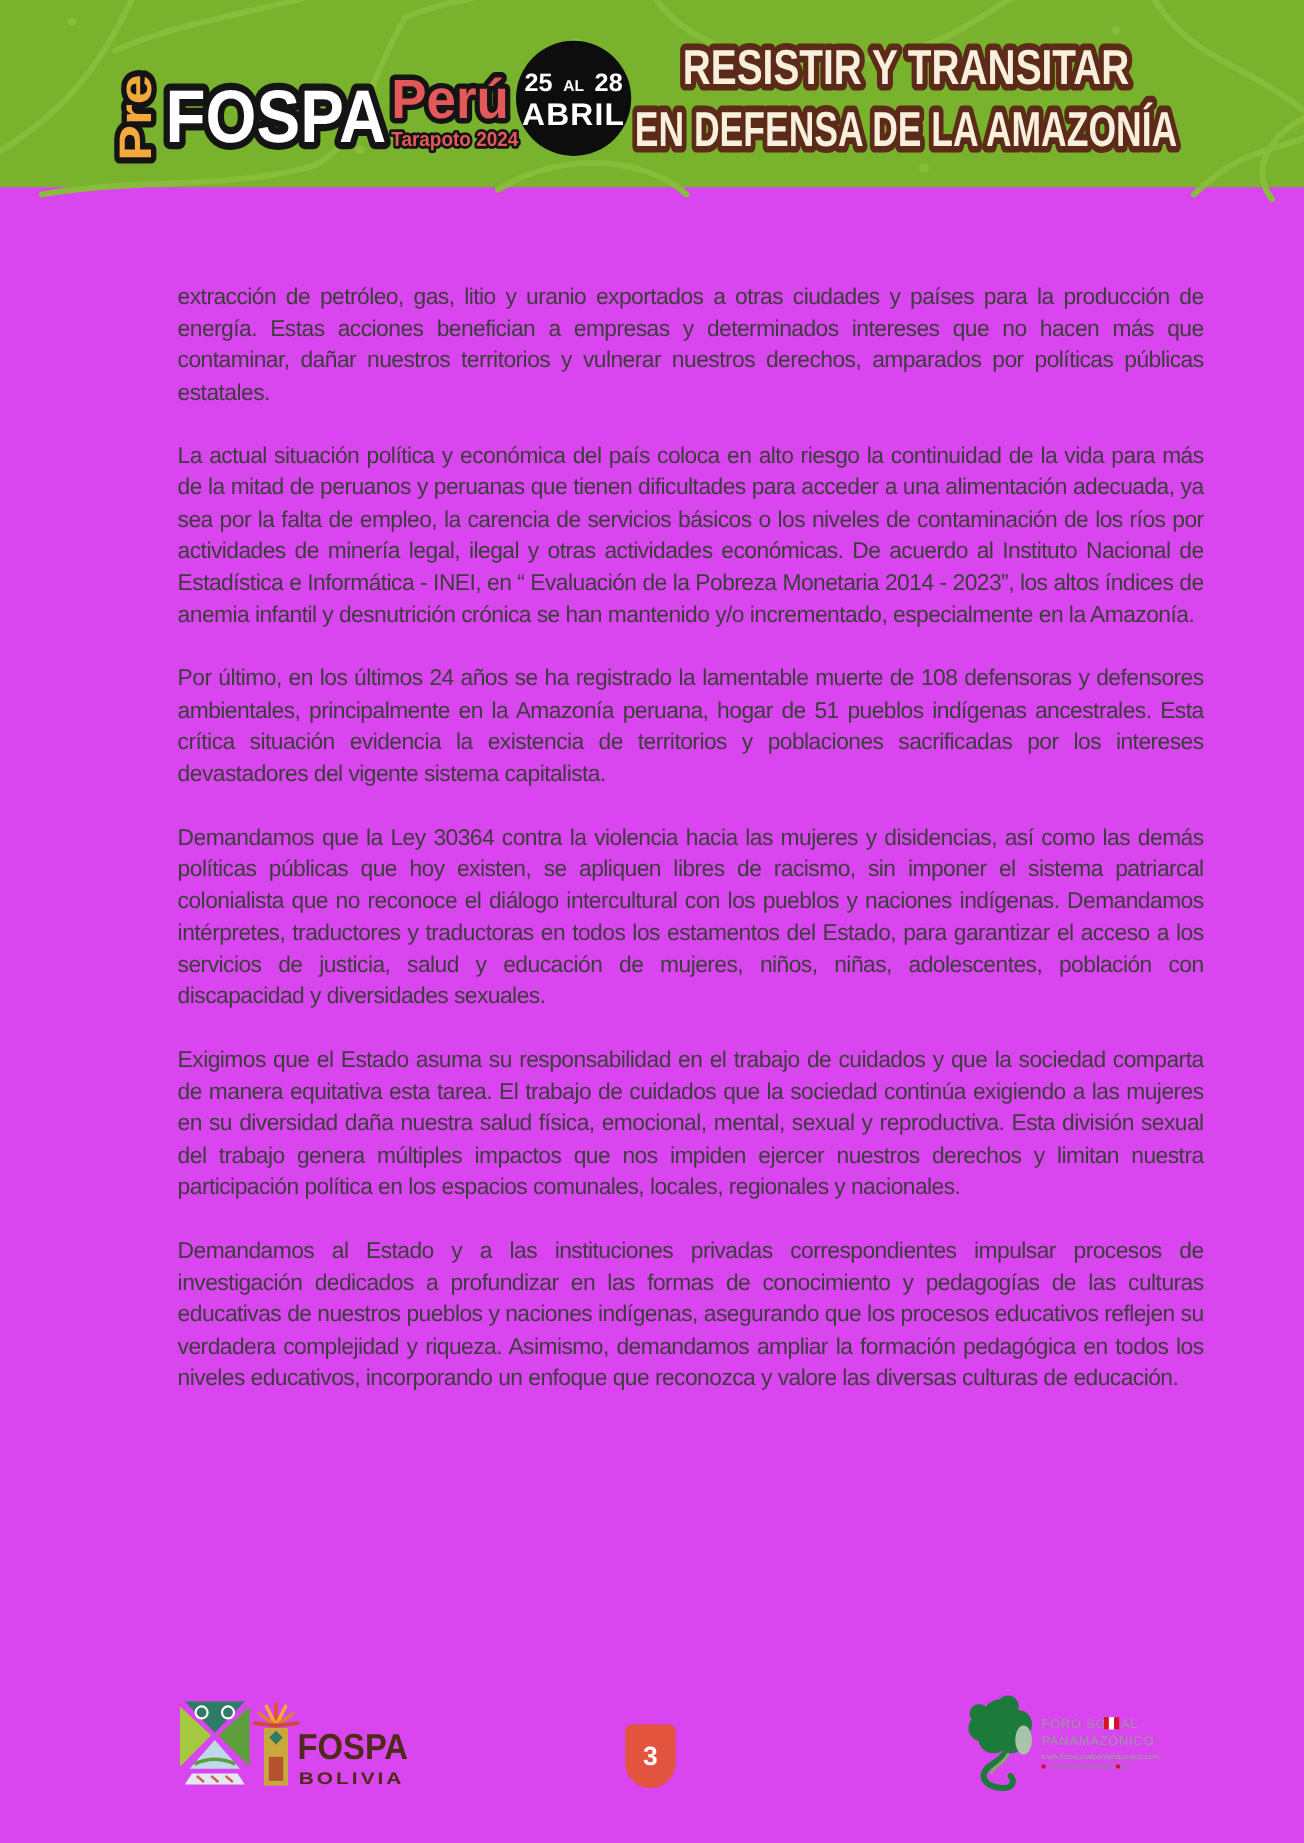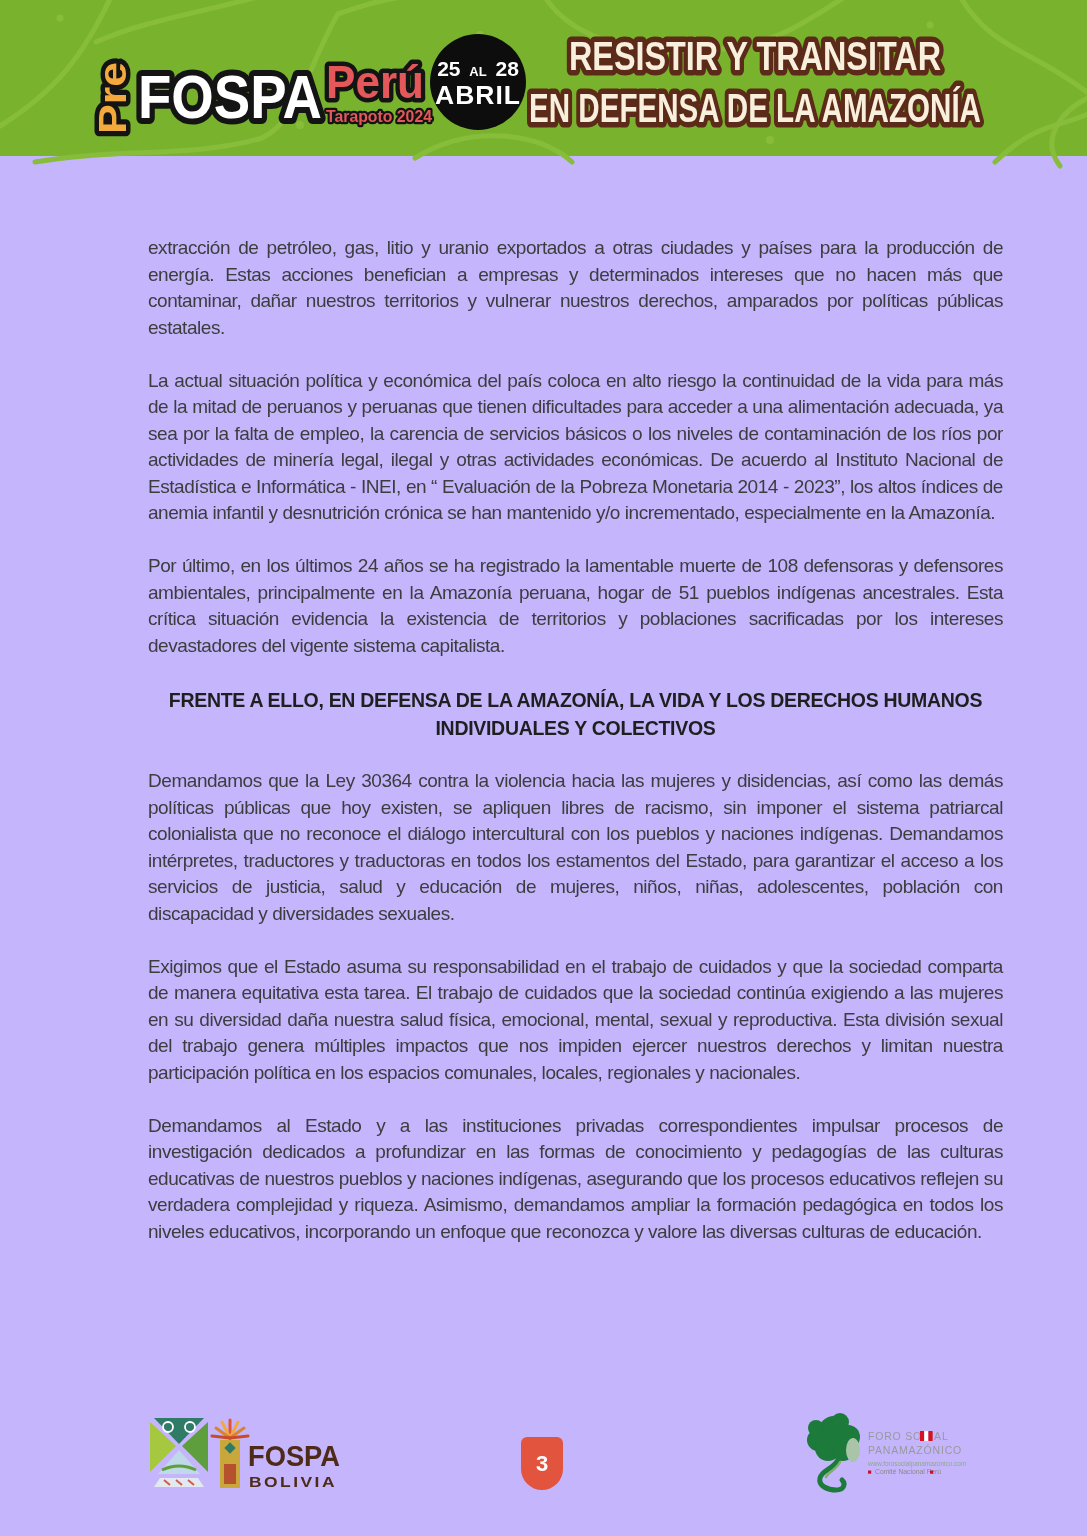--- a/index.html
+++ b/index.html
@@ -1,18 +1,18 @@
 <!DOCTYPE html>
 <html lang="es"><head>
 <meta charset="utf-8">
 <style>
   html,body{margin:0;padding:0;background:#ffffff;}
   .page{
     position:relative; width:1087px; height:1536px; margin:0 auto;
-    background:#c4b5fd; overflow:hidden;
+    background:#d946ef; overflow:hidden;
     font-family:"Liberation Sans", sans-serif;
   }
   
   .band{position:absolute; top:0; left:0; width:1087px; height:156px; background:#79B32D;}
   .band svg{position:absolute; overflow:visible;}
   .veins{top:0; left:0; width:1087px; height:156px;}
   .veins path{fill:none; stroke:#87BD3A; stroke-width:5; stroke-linecap:round;}
   .veins circle{fill:#87BD3A;}
   .logo-left{top:8px; left:100px; width:435px; height:142px;}
   .slogan-svg{top:26px; right:92px; width:480px; height:112px;}
@@ -101,24 +101,20 @@
     <svg class="slogan-svg" viewBox="0 0 480 112">
       <text class="t-slogan" x="240" y="44" textLength="372" lengthAdjust="spacingAndGlyphs">RESISTIR Y TRANSITAR</text>
       <text class="t-slogan" x="240" y="96" textLength="452" lengthAdjust="spacingAndGlyphs">EN DEFENSA DE LA AMAZONÍA</text>
     </svg>
   </header>
 
   <main class="content">
     <p class="para">extracción de petróleo, gas, litio y uranio exportados a otras ciudades y países para la producción de energía. Estas acciones benefician a empresas y determinados intereses que no hacen más que contaminar, dañar nuestros territorios y vulnerar nuestros derechos, amparados por políticas públicas estatales.</p>
     <p class="para">La actual situación política y económica del país coloca en alto riesgo la continuidad de la vida para más de la mitad de peruanos y peruanas que tienen dificultades para acceder a una alimentación adecuada, ya sea por la falta de empleo, la carencia de servicios básicos o los niveles de contaminación de los ríos por actividades de minería legal, ilegal y otras actividades económicas. De acuerdo al Instituto Nacional de Estadística e Informática - INEI, en “ Evaluación de la Pobreza Monetaria 2014 - 2023”, los altos índices de anemia infantil y desnutrición crónica se han mantenido y/o incrementado, especialmente en la Amazonía.</p>
     <p class="para">Por último, en los últimos 24 años se ha registrado la lamentable muerte de 108 defensoras y defensores ambientales, principalmente en la Amazonía peruana, hogar de 51 pueblos indígenas ancestrales. Esta crítica situación evidencia la existencia de territorios y poblaciones sacrificadas por los intereses devastadores del vigente sistema capitalista.</p>
-    <h2 class="heading">
-      <span class="hl">FRENTE A ELLO, EN DEFENSA DE LA AMAZONÍA, LA VIDA Y LOS DERECHOS HUMANOS</span>
-      <span class="hl">INDIVIDUALES Y COLECTIVOS</span>
-    </h2>
     <p class="para">Demandamos que la Ley 30364 contra la violencia hacia las mujeres y disidencias, así como las demás políticas públicas que hoy existen, se apliquen libres de racismo, sin imponer el sistema patriarcal colonialista que no reconoce el diálogo intercultural con los pueblos y naciones indígenas. Demandamos intérpretes, traductores y traductoras en todos los estamentos del Estado, para garantizar el acceso a los servicios de justicia, salud y educación de mujeres, niños, niñas, adolescentes, población con discapacidad y diversidades sexuales.</p>
     <p class="para">Exigimos que el Estado asuma su responsabilidad en el trabajo de cuidados y que la sociedad comparta de manera equitativa esta tarea. El trabajo de cuidados que la sociedad continúa exigiendo a las mujeres en su diversidad daña nuestra salud física, emocional, mental, sexual y reproductiva. Esta división sexual del trabajo genera múltiples impactos que nos impiden ejercer nuestros derechos y limitan nuestra participación política en los espacios comunales, locales, regionales y nacionales.</p>
     <p class="para">Demandamos al Estado y a las instituciones privadas correspondientes impulsar procesos de investigación dedicados a profundizar en las formas de conocimiento y pedagogías de las culturas educativas de nuestros pueblos y naciones indígenas, asegurando que los procesos educativos reflejen su verdadera complejidad y riqueza. Asimismo, demandamos ampliar la formación pedagógica en todos los niveles educativos, incorporando un enfoque que reconozca y valore las diversas culturas de educación.</p>
   </main>
 
   <footer class="footer">
 
     <svg class="bolivia-logo" viewBox="0 0 200 80">
       <g>
         <polygon points="6,4 56,4 31,30" fill="#2F7B68"></polygon>

